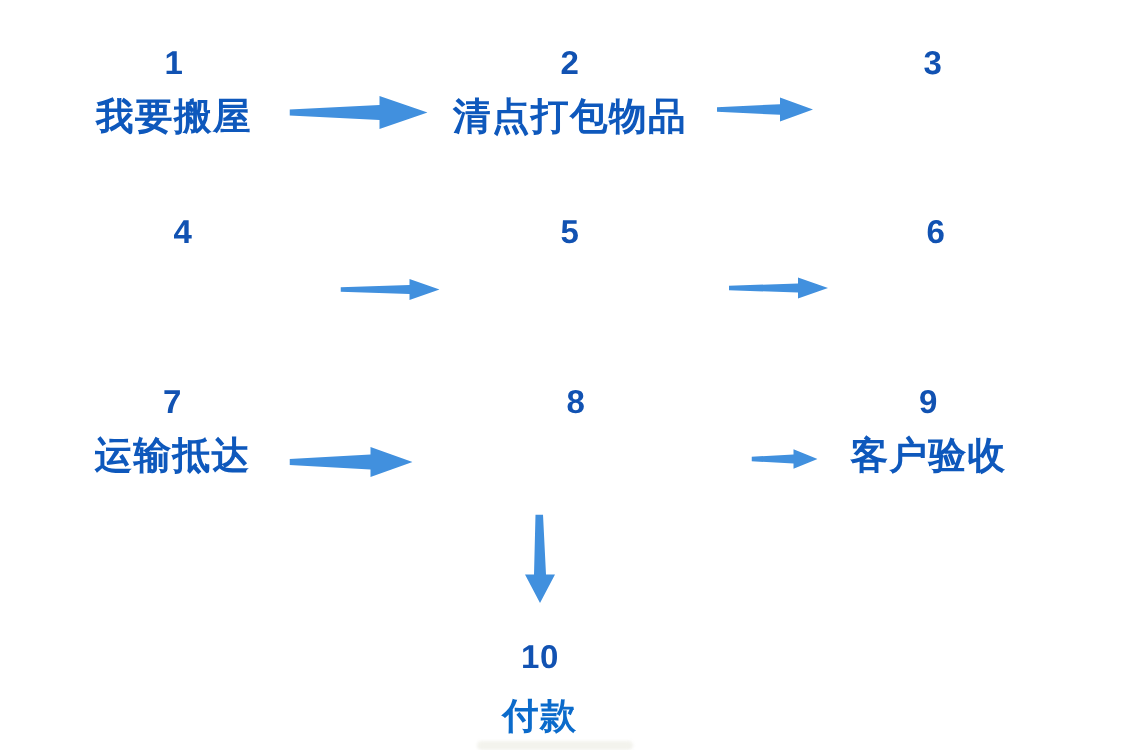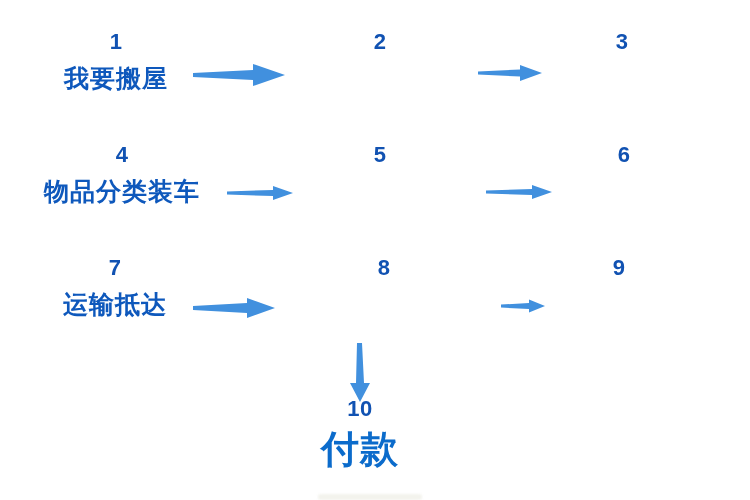--- a/index.html
+++ b/index.html
@@ -30,21 +30,21 @@
   .step .lbl {
     font-size: 25px;
     font-weight: bold;
     line-height: 36px;
     margin-top: 4px;
     color: var(--color-label, #0E58BC);
     letter-spacing: 1px;
     white-space: nowrap;
   }
   .step.payment .lbl {
-    font-size: 38px;
+    font-size: 24px;
     line-height: 40px;
     margin-top: 6px;
     color: var(--color-payment, #0B6BCB);
   }
   .arrow {
     position: absolute;
     display: block;
   }
   .cutoff-artifact {
     position: absolute;
@@ -66,33 +66,33 @@
     <div class="num">1</div>
     <div class="lbl">我要搬屋</div>
   </div>
 
   <svg class="arrow" style="left:193px; top:62px;" width="92" height="26" viewBox="0 0 92 26">
     <polygon points="0,11 60,8 60,2 92,13 60,24 60,18 0,15" fill="#4190DE"></polygon>
   </svg>
 
   <div class="step" style="left:260px; top:28px;">
     <div class="num">2</div>
+    <div class="lbl">清点打包物品</div>
   </div>
 
   <svg class="arrow" style="left:478px; top:63px;" width="64" height="20" viewBox="0 0 64 20">
     <polygon points="0,8.5 42,6.5 42,2 64,10 42,18 42,13.5 0,11.5" fill="#4190DE"></polygon>
   </svg>
 
   <div class="step" style="left:502px; top:28px;">
     <div class="num">3</div>
   </div>
 
   <div class="step" style="left:2px; top:141px;">
     <div class="num">4</div>
-    <div class="lbl">物品分类装车</div>
   </div>
 
   <svg class="arrow" style="left:227px; top:185px;" width="66" height="16" viewBox="0 0 66 16">
     <polygon points="0,6.5 46,5 46,1 66,8 46,15 46,11 0,9.5" fill="#4190DE"></polygon>
   </svg>
 
   <div class="step" style="left:260px; top:141px;">
     <div class="num">5</div>
   </div>
 
@@ -116,26 +116,27 @@
   <div class="step" style="left:264px; top:254px;">
     <div class="num">8</div>
   </div>
 
   <svg class="arrow" style="left:501px; top:298px;" width="44" height="16" viewBox="0 0 44 16">
     <polygon points="0,6.5 28,5 28,1.5 44,8 28,14.5 28,11 0,9.5" fill="#4190DE"></polygon>
   </svg>
 
   <div class="step" style="left:499px; top:254px;">
     <div class="num">9</div>
+    <div class="lbl">客户验收</div>
   </div>
 
   <svg class="arrow" style="left:349px; top:343px;" width="22" height="59" viewBox="0 0 22 59">
     <polygon points="8,0 13,0 15,40 21,40 11,59 1,40 7,40" fill="#4190DE"></polygon>
   </svg>
 
-  <div class="step payment" style="left:240px; top:395px;">
+  <div class="step payment" style="left:240px; top:424px;">
     <div class="num">10</div>
     <div class="lbl">付款</div>
   </div>
 
   <div class="cutoff-artifact"></div>
 
 </div>
 
 </body></html>

